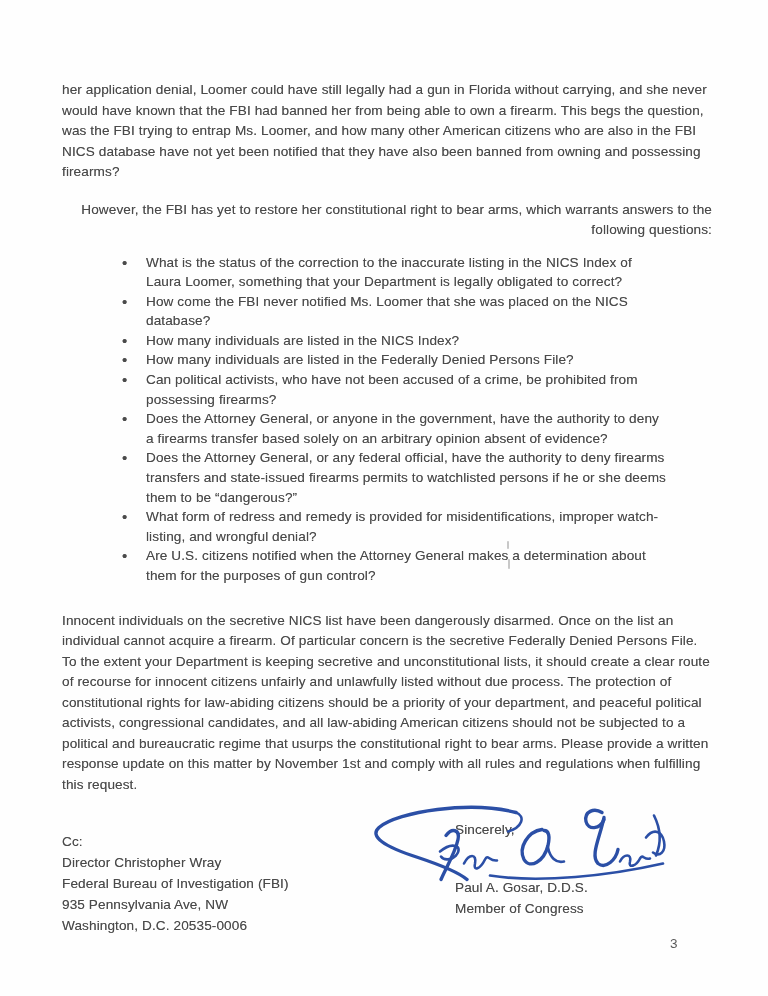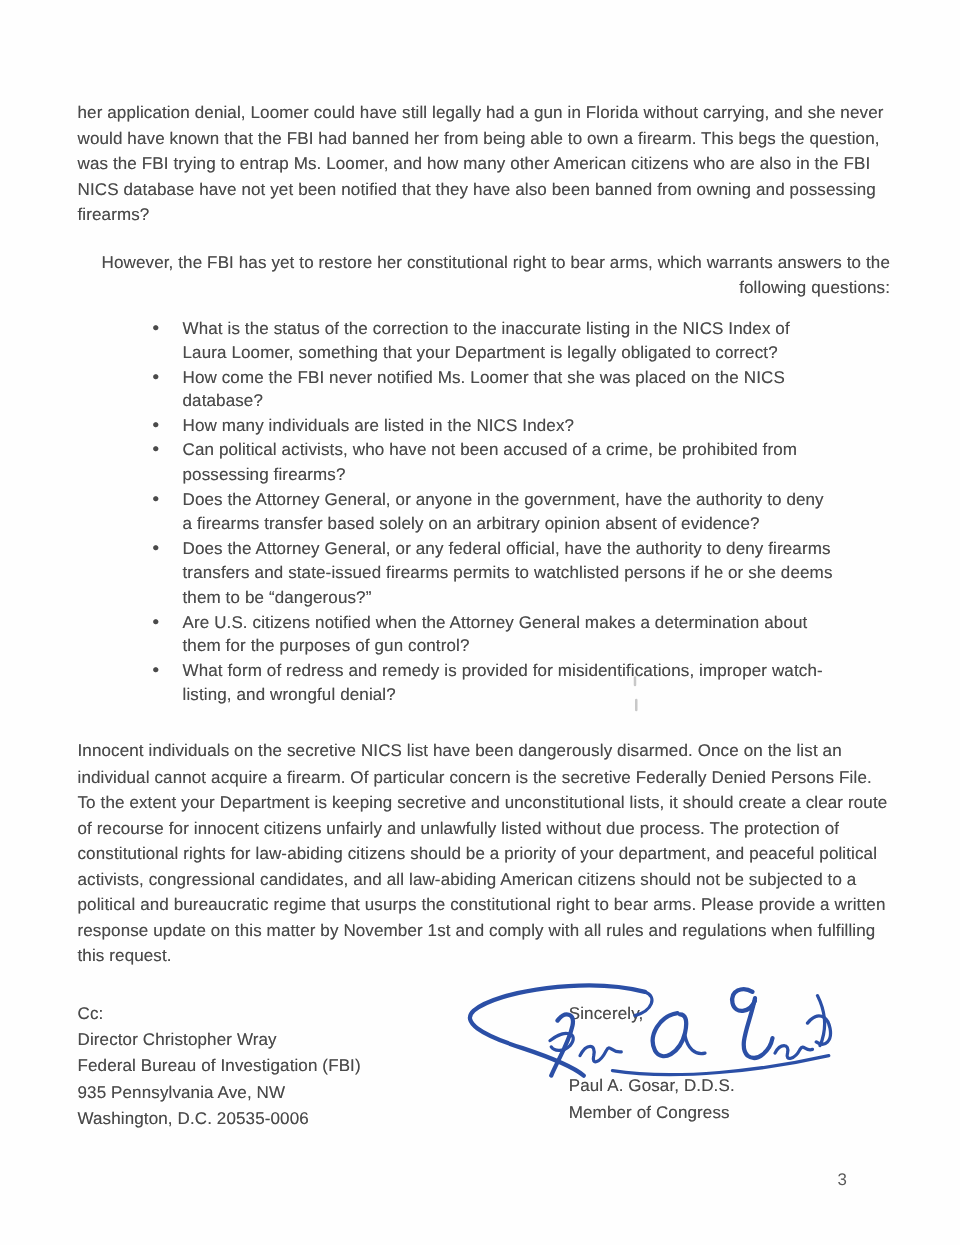--- a/index.html
+++ b/index.html
@@ -45,21 +45,21 @@
     position:absolute;
     left:2px;top:0;
     font-size:15px;
   }
   .p3{margin-bottom:0;}
   .footer{
     position:relative;
     margin-top:24px;
     height:180px;
   }
-  .cc{position:absolute;left:0;top:0;line-height:21px;}
+  .cc{position:absolute;left:0;top:12px;line-height:21px;}
   .closing{position:absolute;left:393px;top:0;line-height:21px;}
   .closing .typed{margin-top:37px;}
   .signature-wrap{
     position:absolute;
     left:308px;top:-16px;
     width:300px;height:96px;
     pointer-events:none;
   }
   .signature-wrap svg{display:block;width:100%;height:100%;}
   .sig-stroke{
@@ -94,25 +94,26 @@
   <div class="content">
 
     <p class="p1">her application denial, Loomer could have still legally had a gun in Florida without carrying, and she never would have known that the FBI had banned her from being able to own a firearm. This begs the question, was the FBI trying to entrap Ms. Loomer, and how many other American citizens who are also in the FBI NICS database have not yet been notified that they have also been banned from owning and possessing firearms?</p>
 
     <p class="p2">However, the FBI has yet to restore her constitutional right to bear arms, which warrants answers to the following questions:</p>
 
     <ul class="questions">
       <li>What is the status of the correction to the inaccurate listing in the NICS Index of Laura Loomer, something that your Department is legally obligated to correct?</li>
       <li>How come the FBI never notified Ms. Loomer that she was placed on the NICS database?</li>
       <li>How many individuals are listed in the NICS Index?</li>
+      <li>How many individuals are listed in the Federally Denied Persons File?</li>
       <li>Can political activists, who have not been accused of a crime, be prohibited from possessing firearms?</li>
       <li>Does the Attorney General, or anyone in the government, have the authority to deny a firearms transfer based solely on an arbitrary opinion absent of evidence?</li>
       <li>Does the Attorney General, or any federal official, have the authority to deny firearms transfers and state-issued firearms permits to watchlisted persons if he or she deems them to be “dangerous?”</li>
+      <li>What form of redress and remedy is provided for misidentifications, improper watch-listing, and wrongful denial?</li>
       <li>Are U.S. citizens notified when the Attorney General makes a determination about them for the purposes of gun control?</li>
-      <li>What form of redress and remedy is provided for misidentifications, improper watch-listing, and wrongful denial?</li>
     </ul>
 
     <p class="p3">Innocent individuals on the secretive NICS list have been dangerously disarmed. Once on the list an individual cannot acquire a firearm. Of particular concern is the secretive Federally Denied Persons File. To the extent your Department is keeping secretive and unconstitutional lists, it should create a clear route of recourse for innocent citizens unfairly and unlawfully listed without due process. The protection of constitutional rights for law-abiding citizens should be a priority of your department, and peaceful political activists, congressional candidates, and all law-abiding American citizens should not be subjected to a political and bureaucratic regime that usurps the constitutional right to bear arms. Please provide a written response update on this matter by November 1st and comply with all rules and regulations when fulfilling this request.</p>
 
     <div class="footer">
 
       <div class="cc">
         <div>Cc:</div>
         <div>Director Christopher Wray</div>
         <div>Federal Bureau of Investigation (FBI)</div>

